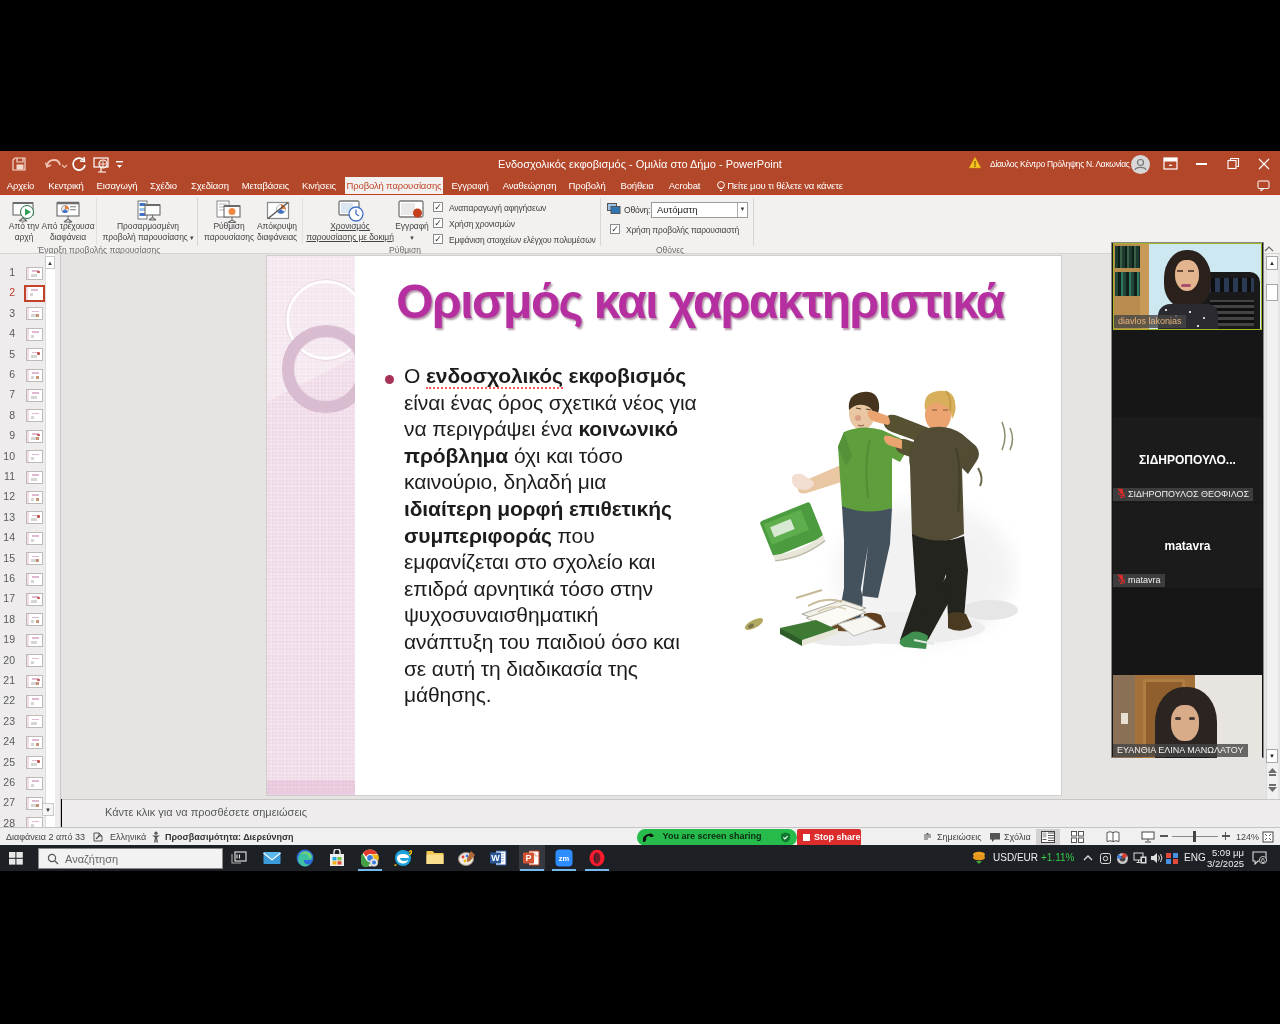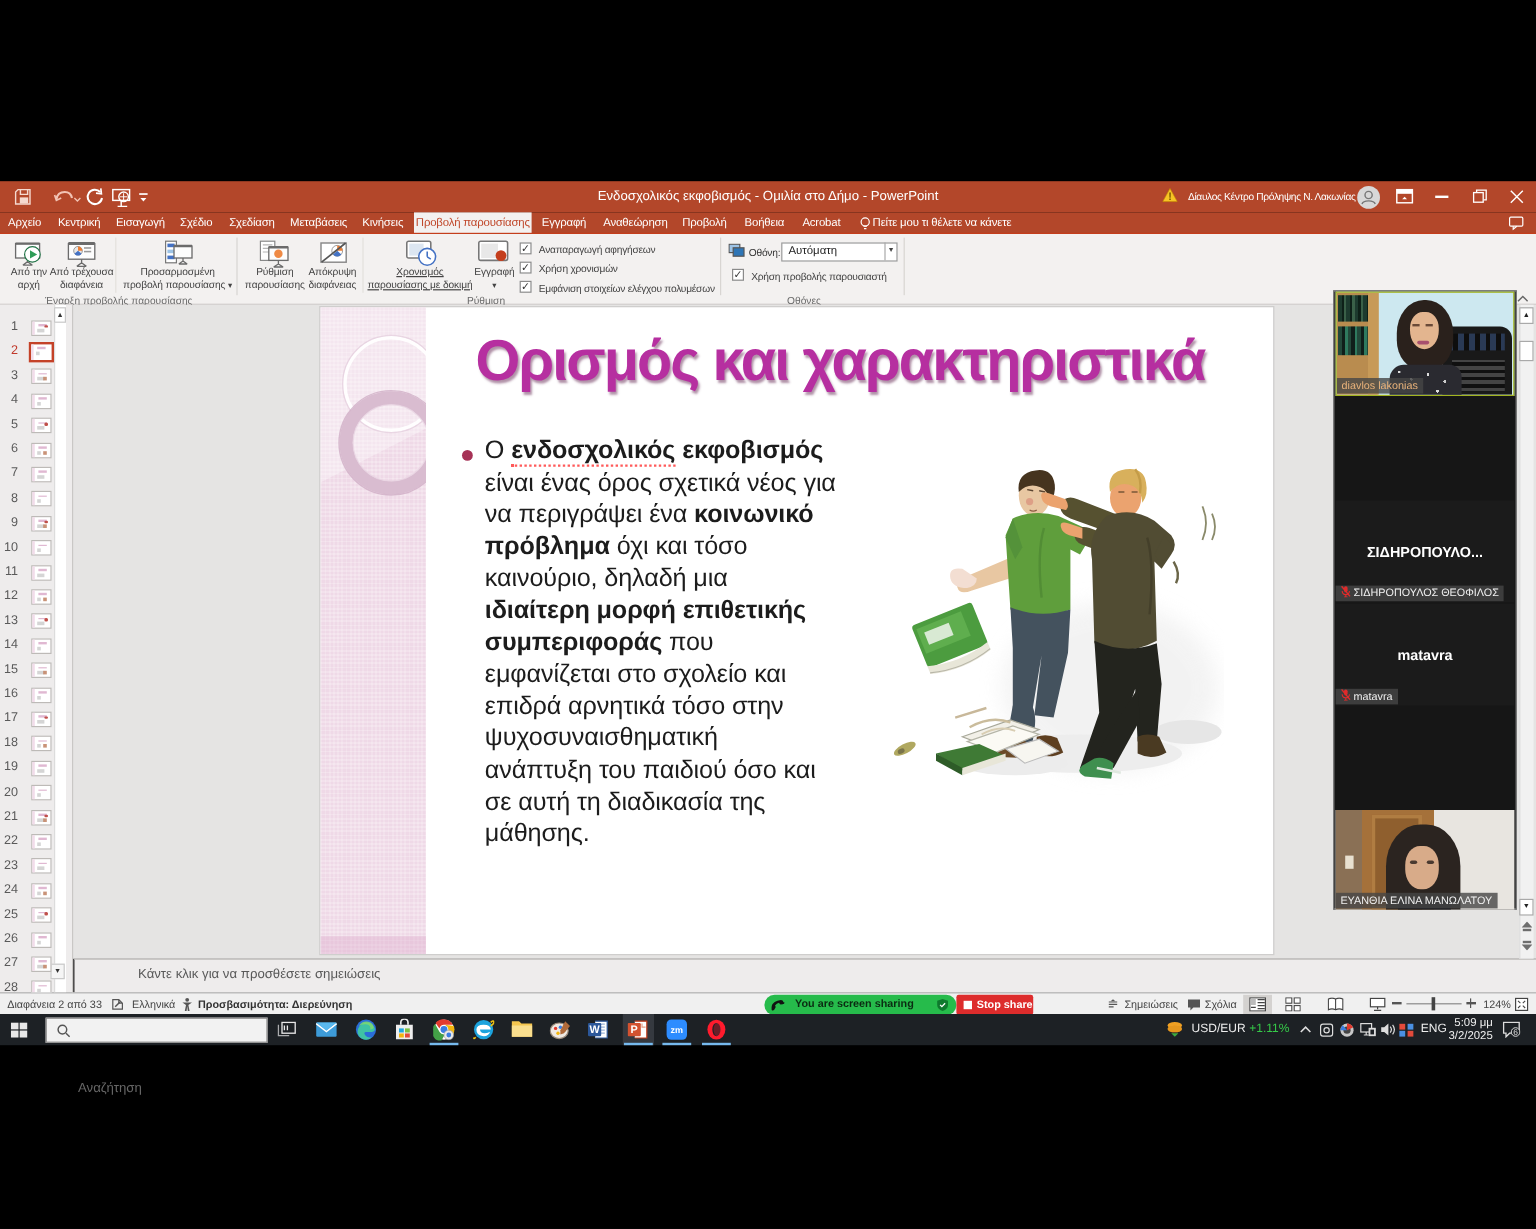--- a/index.html
+++ b/index.html
@@ -529,21 +529,21 @@
      <div class="abs" style="left:1266px;top:30px;width:12px;height:17px;background:#fff;border:1px solid #a9a9a9;"></div>
      <div class="abs" style="left:1266px;top:495px;width:12px;height:14px;background:#fff;border:1px solid #a9a9a9;font-size:6px;color:#222;text-align:center;line-height:13px;">▼</div>
      <svg class="abs" style="left:1268px;top:514px" width="9" height="24" viewBox="0 0 9 24" fill="#6d6d6d">
         <path d="M4.5 0 L9 5 H0 Z"></path>
         <rect x="1" y="6" width="7" height="2"></rect>
         <path d="M4.5 24 L0 19 H9 Z"></path>
         <rect x="1" y="16" width="7" height="2"></rect>
       </svg>
   </div>
   <div class="abs" id="notes">
-    <div class="abs" style="left:12px;top:6px;font-size:11px;color:#595959;padding-left:41px;">Κάντε κλικ για να προσθέσετε σημειώσεις</div>
+    <div class="abs" style="left:2px;top:6px;font-size:11px;color:#595959;padding-left:41px;">Κάντε κλικ για να προσθέσετε σημειώσεις</div>
   </div>
   <div class="abs" id="statusbar">
     <div class="abs" style="left:6px;top:4px;">Διαφάνεια 2 από 33</div>
     <svg class="abs" style="left:92px;top:3px" width="12" height="12" viewBox="0 0 12 12" fill="none" stroke="#555" stroke-width="1">
         <path d="M2 2 h5 l3 3 v5 h-8 z M7 2 v3 h3"></path>
         <path d="M4 8 l4 -4" stroke-width="1.2"></path>
       </svg>
     <div class="abs" style="left:110px;top:4px;">Ελληνικά</div>
     <svg class="abs" style="left:150px;top:3px" width="12" height="12" viewBox="0 0 12 12" fill="#555">
         <circle cx="6" cy="2.2" r="1.6"></circle>
@@ -610,21 +610,21 @@
         <rect x="0" y="0" width="6.4" height="5.8"></rect>
         <rect x="7.4" y="0" width="6.4" height="5.8"></rect>
         <rect x="0" y="6.8" width="6.4" height="5.8"></rect>
         <rect x="7.4" y="6.8" width="6.4" height="5.8"></rect>
       </svg>
     <div class="abs" style="left:38px;top:3px;width:185px;height:21px;background:#f2f2f2;border:1px solid #888;">
       <svg class="abs" style="left:8px;top:4px" width="12" height="12" viewBox="0 0 12 12" fill="none" stroke="#555" stroke-width="1.2">
           <circle cx="5" cy="5" r="3.6"></circle>
           <path d="M8 8 l3 3"></path>
         </svg>
-      <div class="abs" style="left:26px;top:4px;font-size:11px;color:#666;margin-top:48px;">Αναζήτηση</div>
+      <div class="abs" style="left:26px;top:4px;font-size:11px;color:#666;">Αναζήτηση</div>
     </div>
     <div id="tbicons">
         <div class="abs" style="left:226px;top:0;width:26px;height:26px;">
           <svg class="abs" style="left:5px;top:6px" width="16" height="14" viewBox="0 0 16 14" fill="none" stroke="#e8e8e8" stroke-width="1.1">
             <rect x="4" y="1" width="11" height="9"></rect>
             <path d="M1 3 v9 h9" opacity=".7"></path>
             <path d="M6 3.5 v4 M8.5 3.5 v4"></path>
           </svg>
         </div>
         <div class="abs" style="left:259px;top:0;width:26px;height:26px;">

